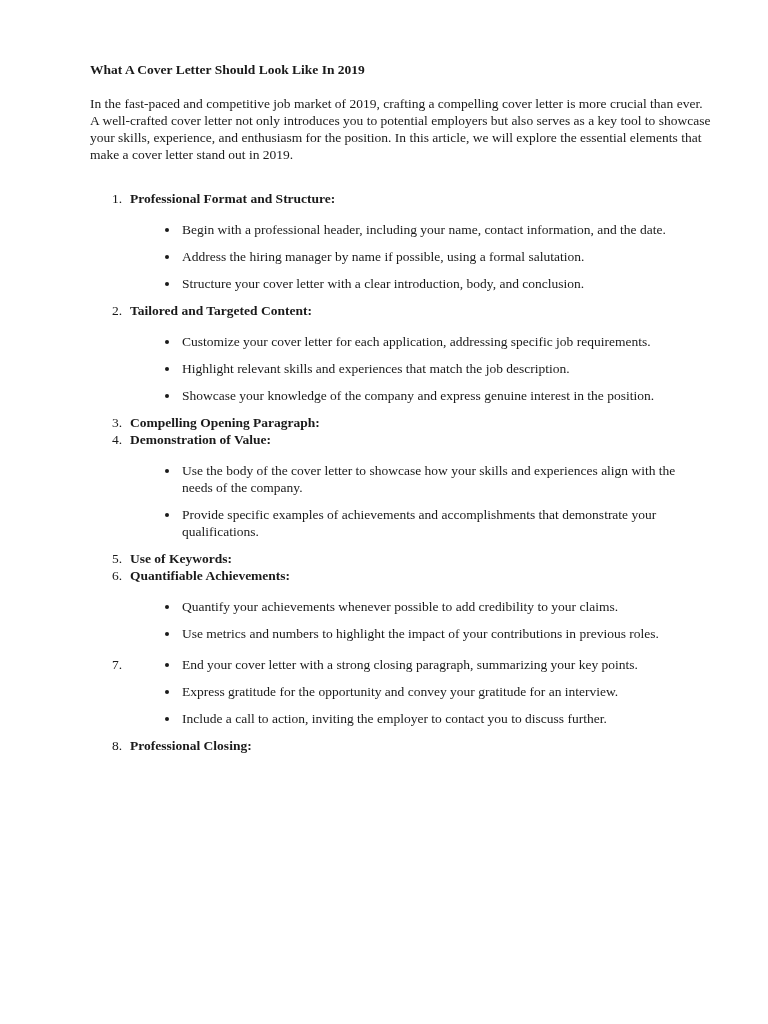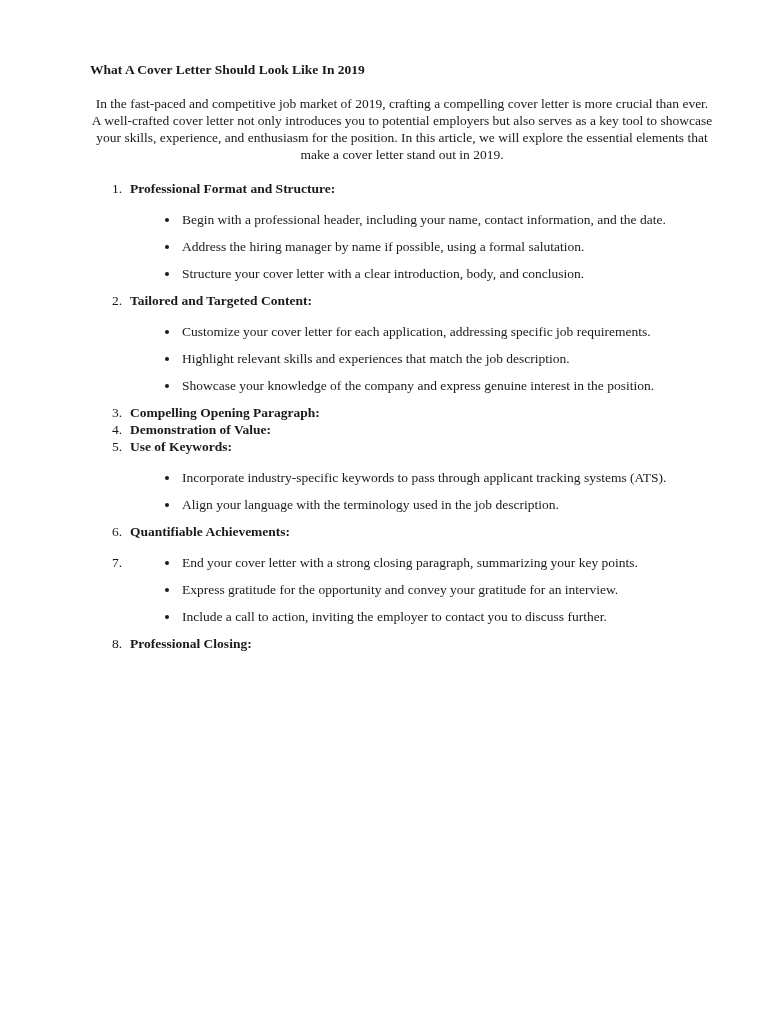--- a/index.html
+++ b/index.html
@@ -23,22 +23,21 @@
     padding: 61px 54px 0 90px;
     background: #ffffff;
   }
   h1.doc-title {
     font-size: 13.5px;
     line-height: 17px;
     font-weight: bold;
     margin: 0 0 17px 0;
   }
   p.intro {
-    margin: 0 0 17px 0;
-    text-align: center;
+    margin: 0 0 27px 0;
   }
   ol.main-list {
     list-style: none;
     margin: 0;
     padding: 0 0 0 40px;
   }
   ol.main-list > li {
     position: relative;
     margin: 0;
   }
@@ -75,26 +74,29 @@
           <li>Begin with a professional header, including your name, contact information, and the date.</li>
           <li>Address the hiring manager by name if possible, using a formal salutation.</li>
           <li>Structure your cover letter with a clear introduction, body, and conclusion.</li>
         </ul></li>
       <li><span class="item-number">2.</span><span class="item-heading">Tailored and Targeted Content:</span><ul class="bullet-list">
           <li>Customize your cover letter for each application, addressing specific job requirements.</li>
           <li>Highlight relevant skills and experiences that match the job description.</li>
           <li>Showcase your knowledge of the company and express genuine interest in the position.</li>
         </ul></li>
       <li><span class="item-number">3.</span><span class="item-heading">Compelling Opening Paragraph:</span></li>
-      <li><span class="item-number">4.</span><span class="item-heading">Demonstration of Value:</span></li>
-      <li><span class="item-number">5.</span><span class="item-heading">Use of Keywords:</span><ul class="bullet-list">
-          <li>Incorporate industry-specific keywords to pass through applicant tracking systems (ATS).</li>
-          <li>Align your language with the terminology used in the job description.</li>
+      <li><span class="item-number">4.</span><span class="item-heading">Demonstration of Value:</span><ul class="bullet-list">
+          <li>Use the body of the cover letter to showcase how your skills and experiences align with the needs of the company.</li>
+          <li>Provide specific examples of achievements and accomplishments that demonstrate your qualifications.</li>
         </ul></li>
-      <li><span class="item-number">6.</span><span class="item-heading">Quantifiable Achievements:</span></li>
+      <li><span class="item-number">5.</span><span class="item-heading">Use of Keywords:</span></li>
+      <li><span class="item-number">6.</span><span class="item-heading">Quantifiable Achievements:</span><ul class="bullet-list">
+          <li>Quantify your achievements whenever possible to add credibility to your claims.</li>
+          <li>Use metrics and numbers to highlight the impact of your contributions in previous roles.</li>
+        </ul></li>
       <li><span class="item-number">7.</span><ul class="bullet-list">
           <li>End your cover letter with a strong closing paragraph, summarizing your key points.</li>
           <li>Express gratitude for the opportunity and convey your gratitude for an interview.</li>
           <li>Include a call to action, inviting the employer to contact you to discuss further.</li>
         </ul></li>
       <li><span class="item-number">8.</span><span class="item-heading">Professional Closing:</span></li>
     </ol>
 </div>
 
 </body></html>

